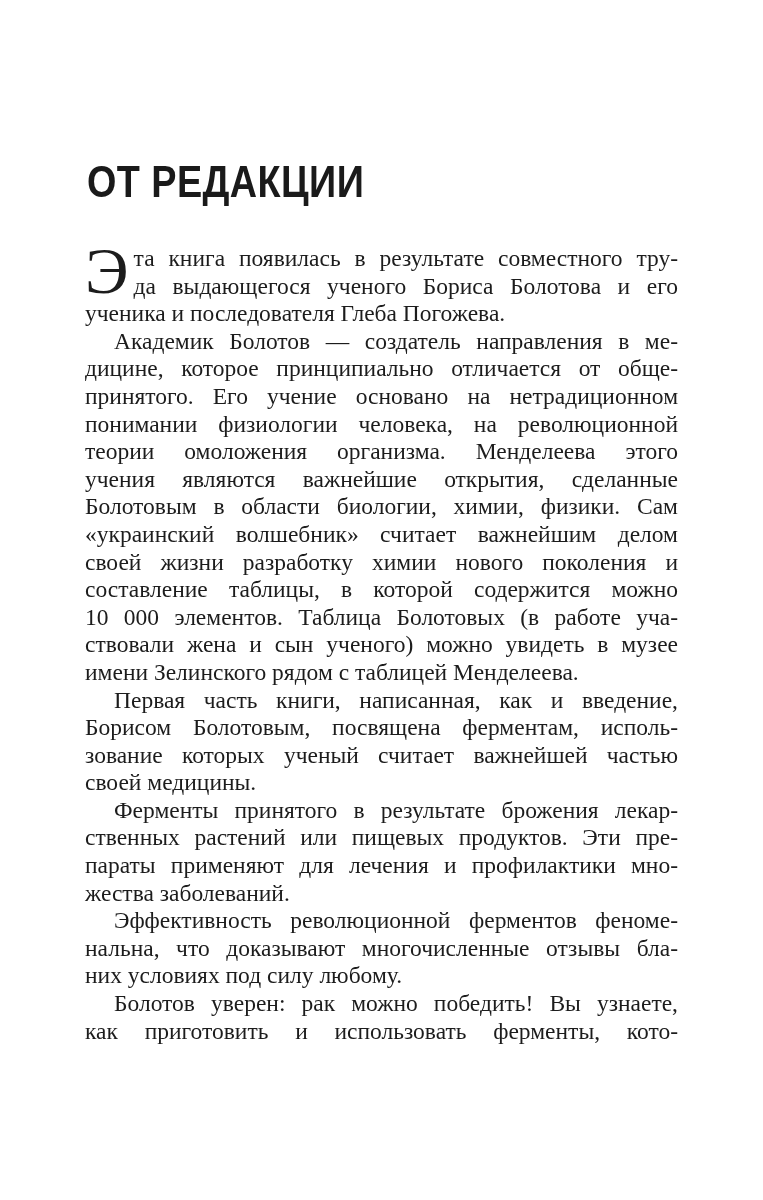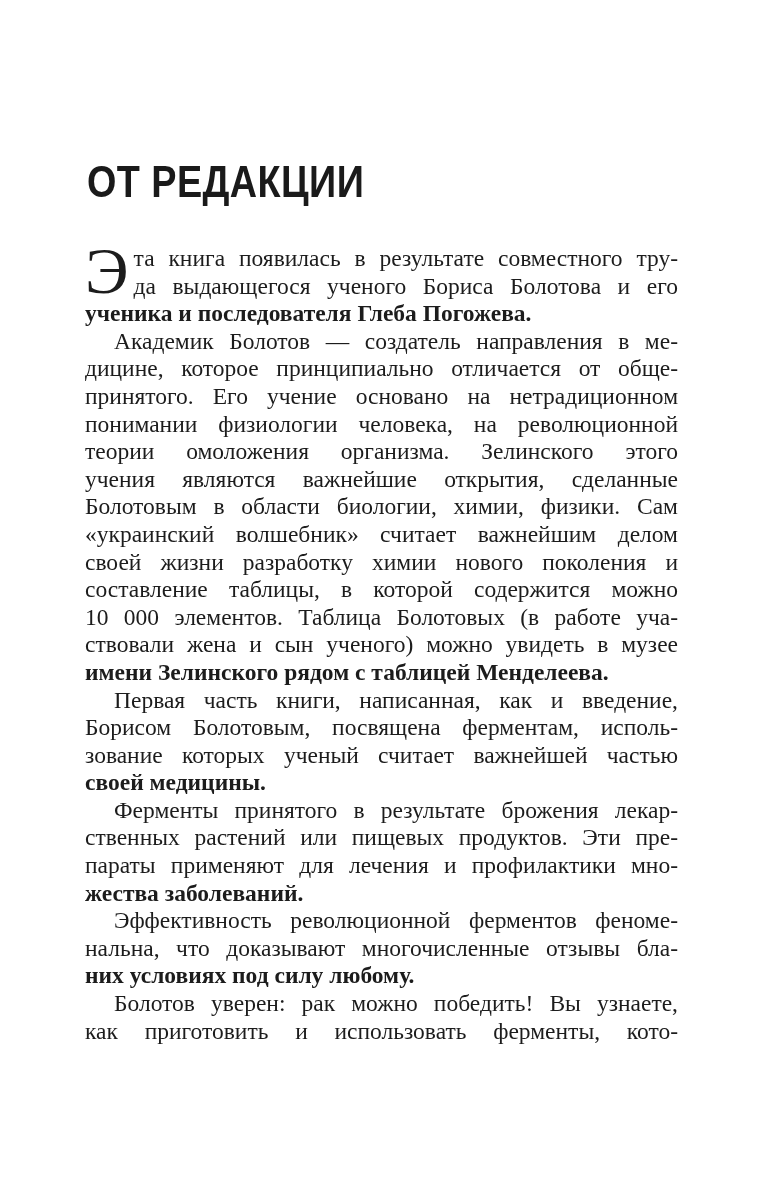--- a/index.html
+++ b/index.html
@@ -36,21 +36,21 @@
     font-family: "Liberation Serif", serif;
     font-size: 23.5px;
     line-height: 27.6px;
     color: #1c1c1c;
   }
   .para { margin: 0; }
   .line {
     text-align: justify;
     text-align-last: justify;
   }
-  .line.endline { text-align-last: left; font-weight: bold; }
+  .line.endline { text-align-last: left; }
   .line.indent  { text-indent: 29px; }
   .dropcap {
     float: left;
     font-family: "Liberation Serif", serif;
     font-size: 66px;
     line-height: 52px;
     height: 55px;
     margin: 0 5px 0 0;
     color: #1c1c1c;
   }
@@ -65,21 +65,21 @@
         <div class="dropcap">Э</div>
         <div class="line">та книга появилась в результате совместного тру-</div>
         <div class="line">да выдающегося ученого Бориса Болотова и его</div>
         <div class="line endline">ученика и последователя Глеба Погожева.</div>
       </div>
       <div class="para">
         <div class="line indent">Академик Болотов — создатель направления в ме-</div>
         <div class="line">дицине, которое принципиально отличается от обще-</div>
         <div class="line">принятого. Его учение основано на нетрадиционном</div>
         <div class="line">понимании физиологии человека, на революционной</div>
-        <div class="line">теории омоложения организма. Зелинского этого</div>
+        <div class="line">теории омоложения организма. Менделеева этого</div>
         <div class="line">учения являются важнейшие открытия, сделанные</div>
         <div class="line">Болотовым в области биологии, химии, физики. Сам</div>
         <div class="line">«украинский волшебник» считает важнейшим делом</div>
         <div class="line">своей жизни разработку химии нового поколения и</div>
         <div class="line">составление таблицы, в которой содержится можно</div>
         <div class="line">10 000 элементов. Таблица Болотовых (в работе уча-</div>
         <div class="line">ствовали жена и сын ученого) можно увидеть в музее</div>
         <div class="line endline">имени Зелинского рядом с таблицей Менделеева.</div>
       </div>
       <div class="para">

